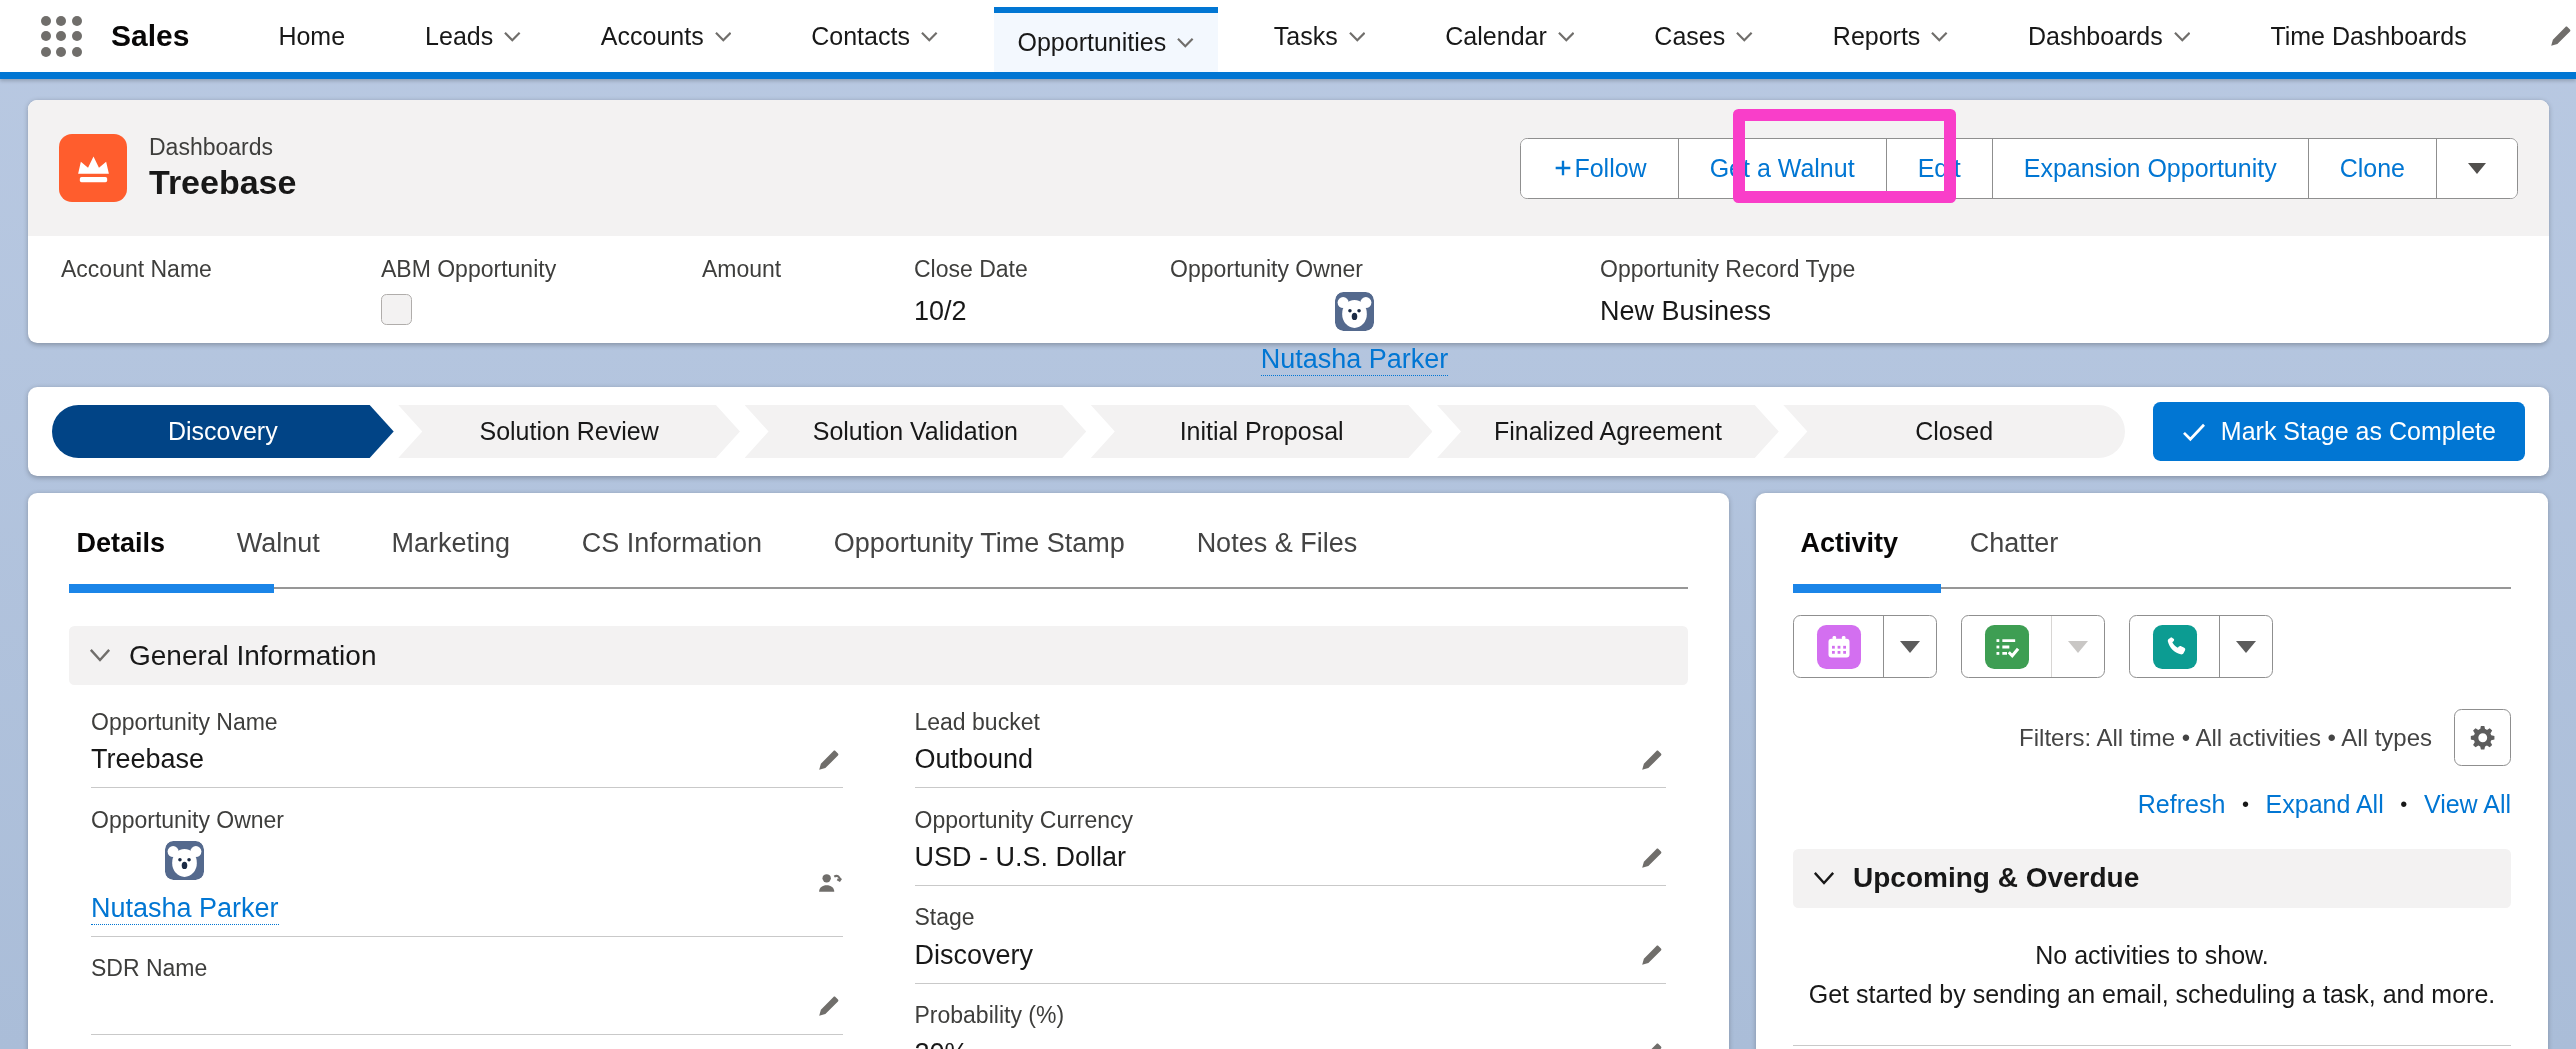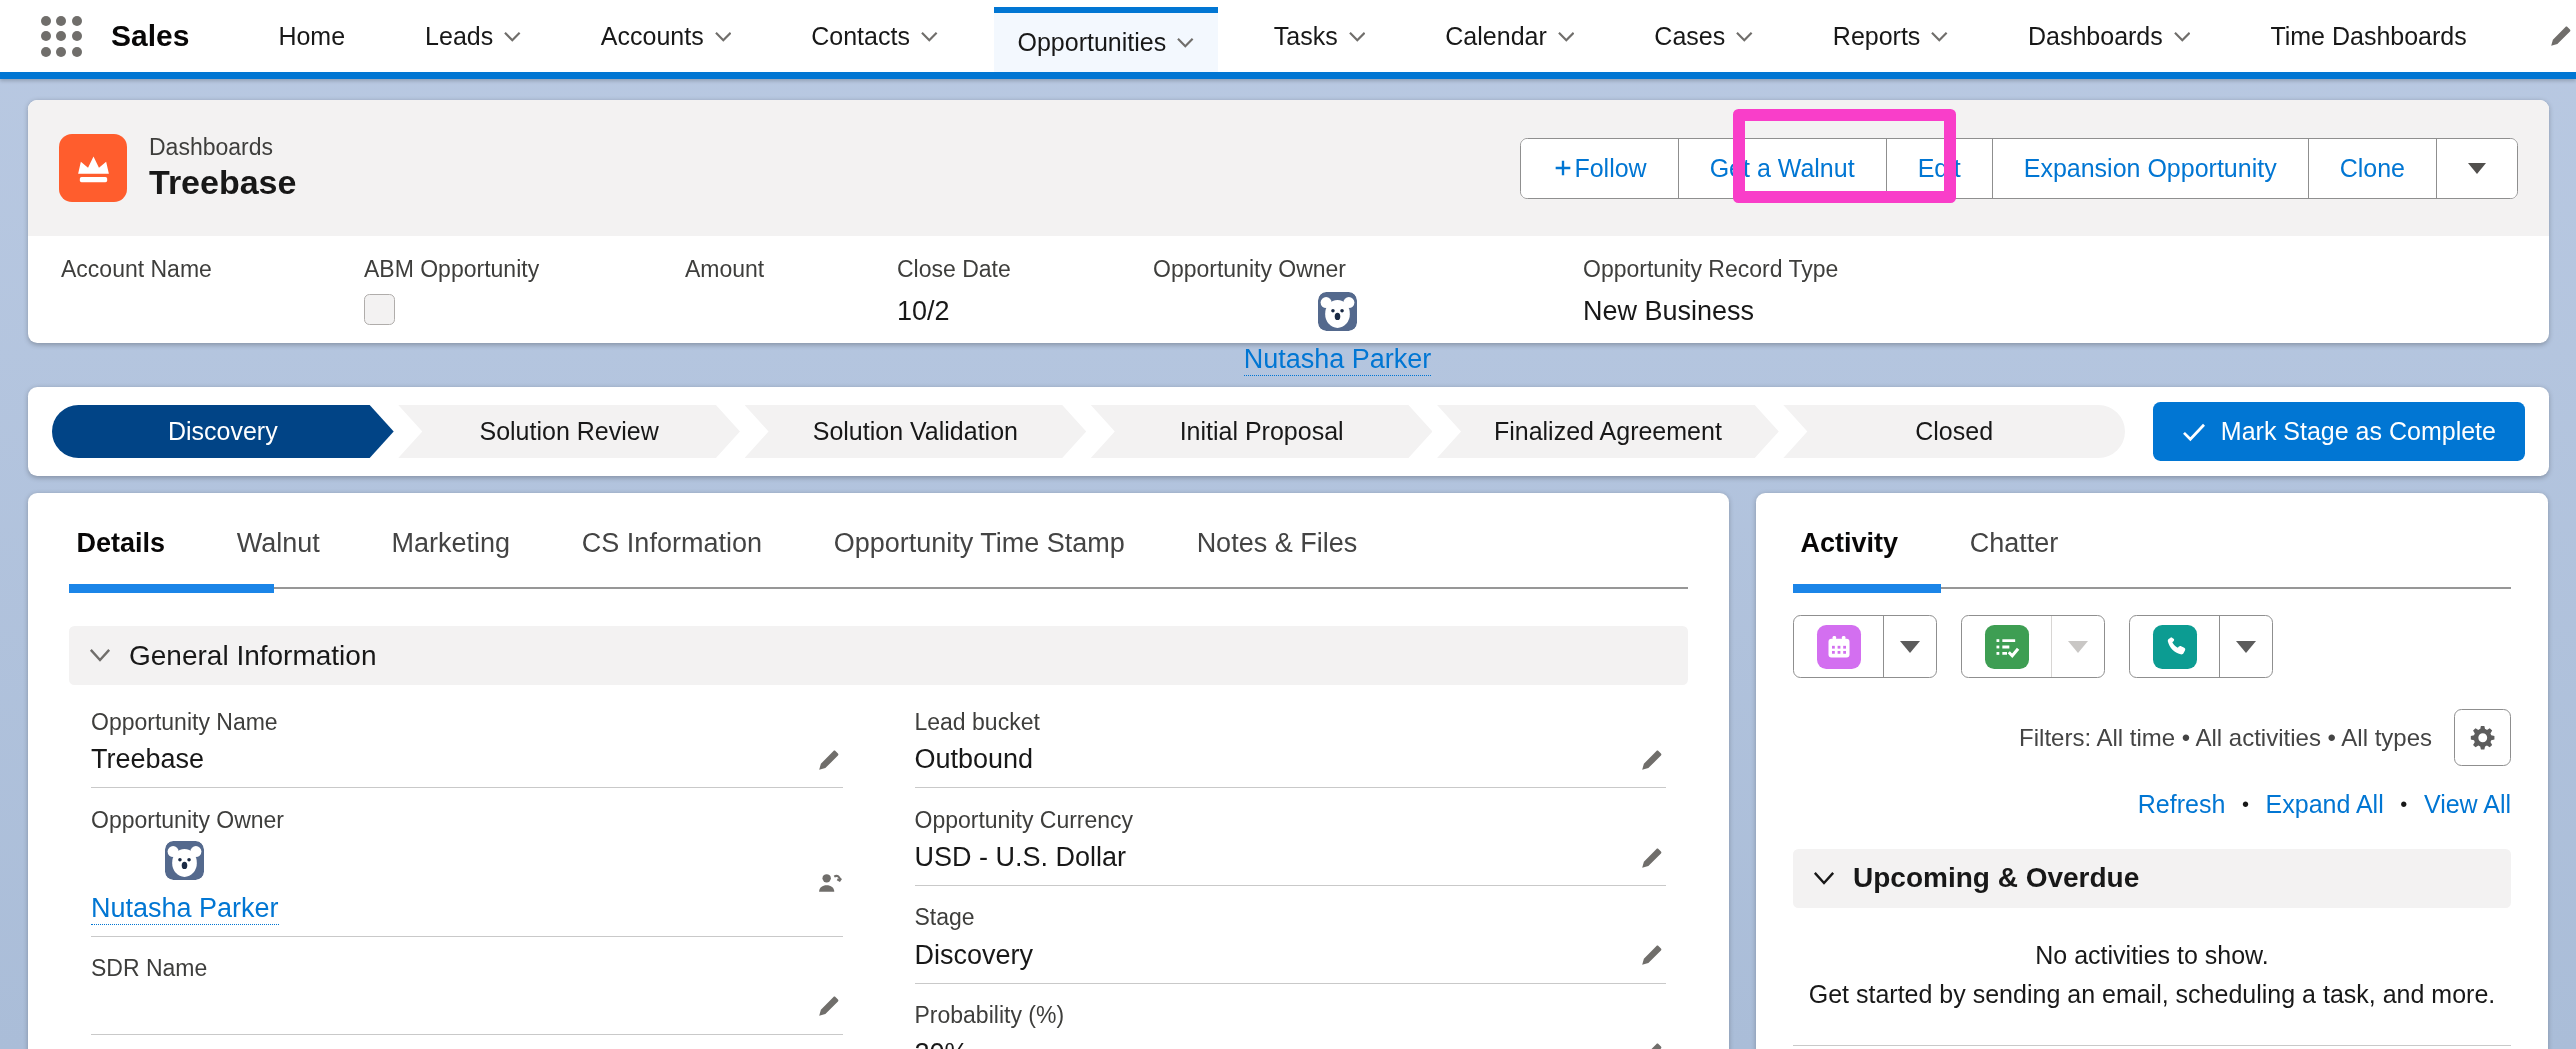--- a/index.html
+++ b/index.html
@@ -41,21 +41,21 @@
     padding:0 31px; font-size:25px; color:#0176d3; background:#fff; border:none;
     border-left:0.9px solid #8f8f8f; cursor:pointer; white-space:nowrap;
     font-family:"Liberation Sans", sans-serif; }
   .btn-group .seg:first-child { border-left:none; }
   .caret { width:0; height:0; border-left:9.2px solid transparent;
     border-right:9.2px solid transparent; border-top:11px solid #514f4d; }
   .hc-fields { display:flex; padding:20px 33px 0; gap:0; }
   .hfield { margin-right:61px; }
   .hfield .lb { font-size:23px; color:#3e3e3c; }
   .hfield .vl { font-size:27px; color:#181818; margin-top:13px; min-height:33px; }
-  .hf-accname { width:242px; } .hf-abm { width:260px; } .hf-amount { width:151px; }
+  .hf-accname { width:242px; } .hf-abm { width:260px;margin-left:17px; } .hf-amount { width:151px; }
   .hf-close { width:195px; } .hf-owner { width:369px; }
   .checkbox { width:31px; height:31px; border:0.9px solid #b0adab; border-radius:5.5px;
     background:#f3f2f2; margin-top:11px; cursor:pointer; }
   .owner-line { display:flex; align-items:center; gap:13px; margin-top:9.2px;flex-direction:column; }
   .avatar { width:39px; height:39px; border-radius:8.3px; flex:none; }
   .owner-link { font-size:27px; color:#0176d3; border-bottom:1.8px dotted #0176d3;
     cursor:pointer; white-space:nowrap; }
 
   
   #annotation-box { position:absolute; left:1733px; top:109px; width:223px; height:94px;

